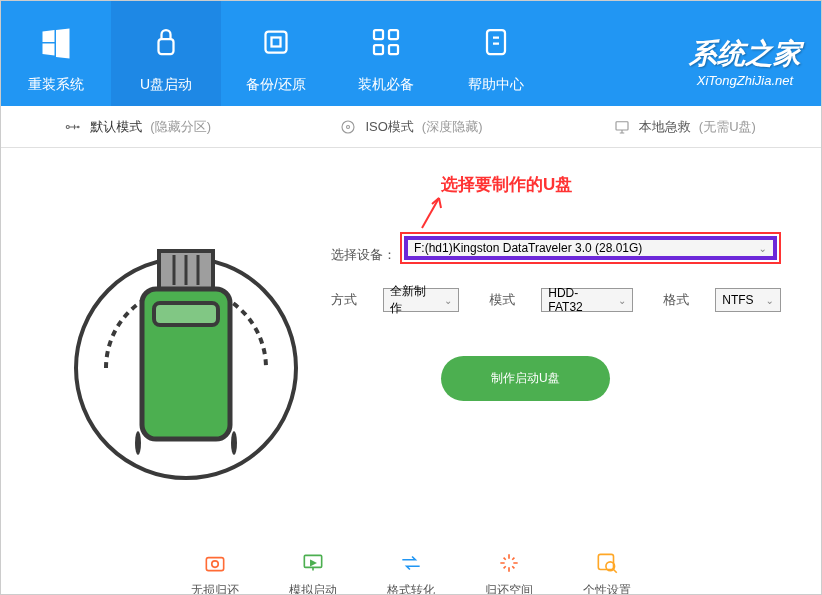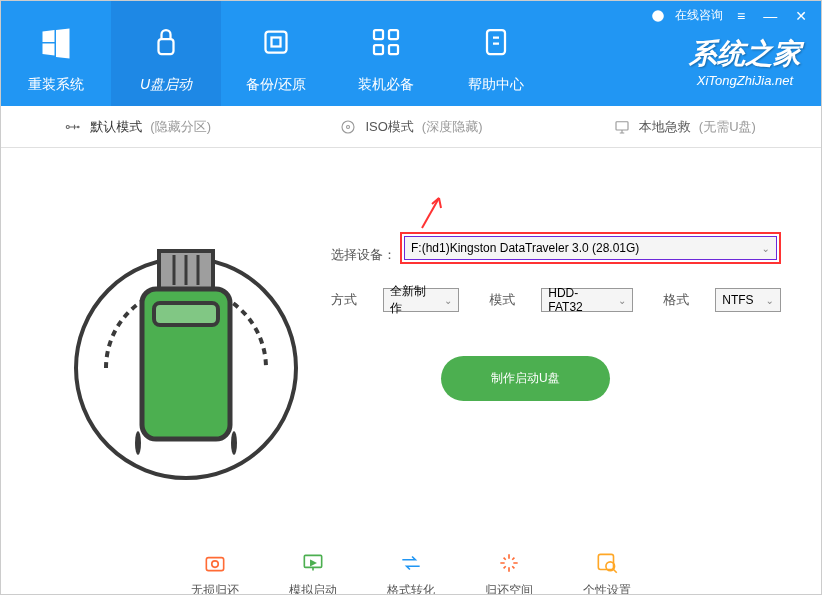--- a/index.html
+++ b/index.html
@@ -6,21 +6,21 @@
     body { width: 822px; height: 595px; background: #fff; border: 1px solid #ccc; overflow: hidden; }
     
     
     .header { background: #2196f3; height: 105px; position: relative; }
     .titlebar { position: absolute; top: 6px; right: 10px; display: flex; align-items: center; gap: 10px; color: #fff; font-size: 12px; }
     .titlebar-icon { width: 14px; height: 14px; }
     .win-btn { color: #fff; cursor: pointer; font-size: 14px; padding: 0 4px; }
     
     .nav { display: flex; height: 105px; align-items: flex-end; }
     .nav-item { width: 110px; height: 105px; display: flex; flex-direction: column; align-items: center; justify-content: center; color: #fff; cursor: pointer; gap: 16px; padding-top: 10px; }
-    .nav-item.active { background: #1e88e5; font-style: italic; }
+    .nav-item.active { background: #1e88e5; }
     .nav-icon { width: 36px; height: 36px; }
     .nav-label { font-size: 14px; }
     .logo-area { margin-left: auto; margin-right: 20px; align-self: center; text-align: center; padding-top: 15px; }
     .logo-text { color: #fff; font-size: 28px; font-weight: bold; font-style: italic; text-shadow: 1px 1px 2px rgba(0,0,0,0.3); }
     .logo-sub { color: #fff; font-size: 13px; font-style: italic; }
     
     
     .subtabs { display: flex; height: 42px; border-bottom: 1px solid #e0e0e0; }
     .subtab { flex: 1; display: flex; align-items: center; justify-content: center; gap: 8px; font-size: 13px; cursor: pointer; color: #555; }
     .subtab.active { color: #333; background: #fff; }
@@ -31,47 +31,38 @@
     .main { padding: 30px 40px 20px; position: relative; height: 390px; }
     .annotation { position: absolute; top: 25px; left: 440px; color: #ff3333; font-size: 17px; font-weight: bold; }
     .arrow { position: absolute; top: 42px; left: 416px; }
     
     .usb-illustration { position: absolute; left: 55px; top: 75px; width: 260px; height: 260px; }
     
     .form-area { margin-left: 290px; margin-top: 54px; }
     .form-row { display: flex; align-items: flex-end; margin-bottom: 24px; font-size: 13px; }
     .form-label { color: #555; margin-right: 4px; white-space: nowrap; }
     .device-select { border: 2px solid #ff3333; padding: 2px; flex: 1; }
-    .select-inner { width: 100%; height: 24px; background: #f5f5f5; border: 1px solid #6d28d9; padding: 0 6px; display: flex; align-items: center; justify-content: space-between; font-family: monospace; font-size: 12px; }
+    .select-inner { width: 100%; height: 24px; background: #f5f5f5; border: 4px solid #6d28d9; padding: 0 6px; display: flex; align-items: center; justify-content: space-between; font-family: monospace; font-size: 12px; }
     .chev { color: #888; font-size: 10px; }
     
     .triple-row { display: flex; gap: 30px; }
     .triple-item { display: flex; align-items: center; gap: 22px; }
     .mini-select { height: 24px; background: #f5f5f5; border: 1px solid #999; padding: 11px 6px; display: flex; align-items: center; gap: 12px; font-size: 12px; font-family: monospace; }
     
     .create-btn { background: #4caf50; color: #fff; border: none; border-radius: 24px; padding: 14px 50px; font-size: 12px; cursor: pointer; margin-top: 20px; margin-left: 110px; }
     
     
     .bottom-actions { display: flex; justify-content: center; gap: 50px; padding: 12px 0; }
     .action-item { display: flex; flex-direction: column; align-items: center; gap: 6px; cursor: pointer; font-size: 12px; color: #555; }
     .action-icon { width: 26px; height: 26px; }
   </style>
 </head>
 <body>
 
 <div class="header">
-  <div class="titlebar">
-    <svg class="titlebar-icon" viewBox="0 0 24 24" fill="#fff">
-        <circle cx="12" cy="12" r="10"></circle>
-      </svg>
-    <span>在线咨询</span>
-    <span class="win-btn">≡</span>
-    <span class="win-btn">—</span>
-    <span class="win-btn">✕</span>
-  </div>
   <div class="nav">
     <div class="nav-item">
       <svg class="nav-icon" viewBox="0 0 24 24" fill="#fff">
           <path d="M3 5l8-1v8H3V5zm9-1l9-1v10h-9V4zM3 13h8v8l-8-1v-7zm9 0h9v10l-9-1v-9z"></path>
         </svg>
       <span class="nav-label">重装系统</span>
     </div>
     <div class="nav-item active">
       <svg class="nav-icon" viewBox="0 0 24 24" fill="none" stroke="#fff" stroke-width="1.5">
           <rect x="7" y="10" width="10" height="10" rx="2"></rect>
@@ -131,20 +122,21 @@
     <svg class="subtab-icon" viewBox="0 0 24 24" fill="none" stroke="#999" stroke-width="1.5">
         <rect x="4" y="5" width="16" height="11" rx="1"></rect>
         <path d="M9 20h6M12 16v4"></path>
       </svg>
     <span>本地急救</span>
     <span class="subtab-dim">(无需U盘)</span>
   </div>
 </div>
 
 <div class="main">
+  <div class="annotation">选择要制作的U盘</div>
   <svg class="arrow" width="30" height="40" viewBox="0 0 30 40">
       <path d="M5 38 L22 8" stroke="#ff3333" stroke-width="2" fill="none"></path>
       <path d="M22 8 L15 14 M22 8 L24 18" stroke="#ff3333" stroke-width="2" fill="none"></path>
     </svg>
 
   <svg class="usb-illustration" viewBox="0 0 260 260">
     <circle cx="130" cy="145" r="110" fill="none" stroke="#3a3a3a" stroke-width="4"></circle>
     <path d="M50 145 A80 80 0 0 1 210 145" fill="none" stroke="#3a3a3a" stroke-width="4" stroke-dasharray="6 5"></path>
     <rect x="103" y="28" width="54" height="38" fill="#9e9e9e" stroke="#3a3a3a" stroke-width="4"></rect>
     <line x1="118" y1="32" x2="118" y2="62" stroke="#3a3a3a" stroke-width="3"></line>

